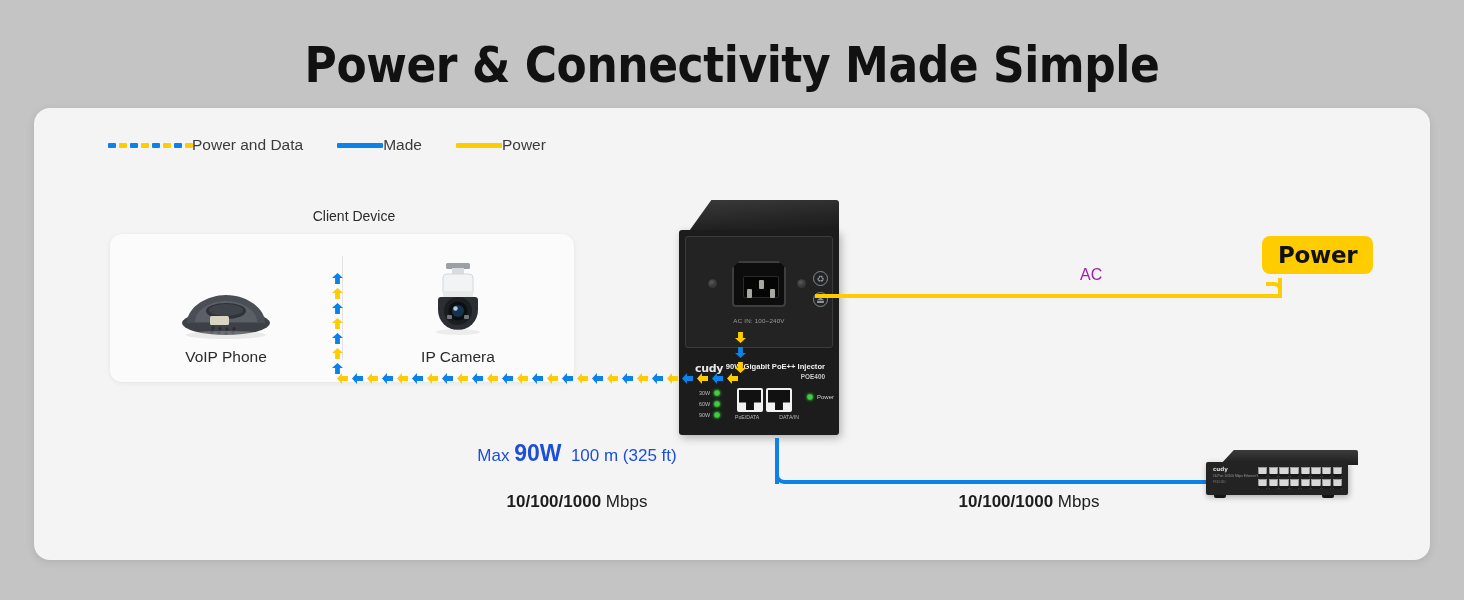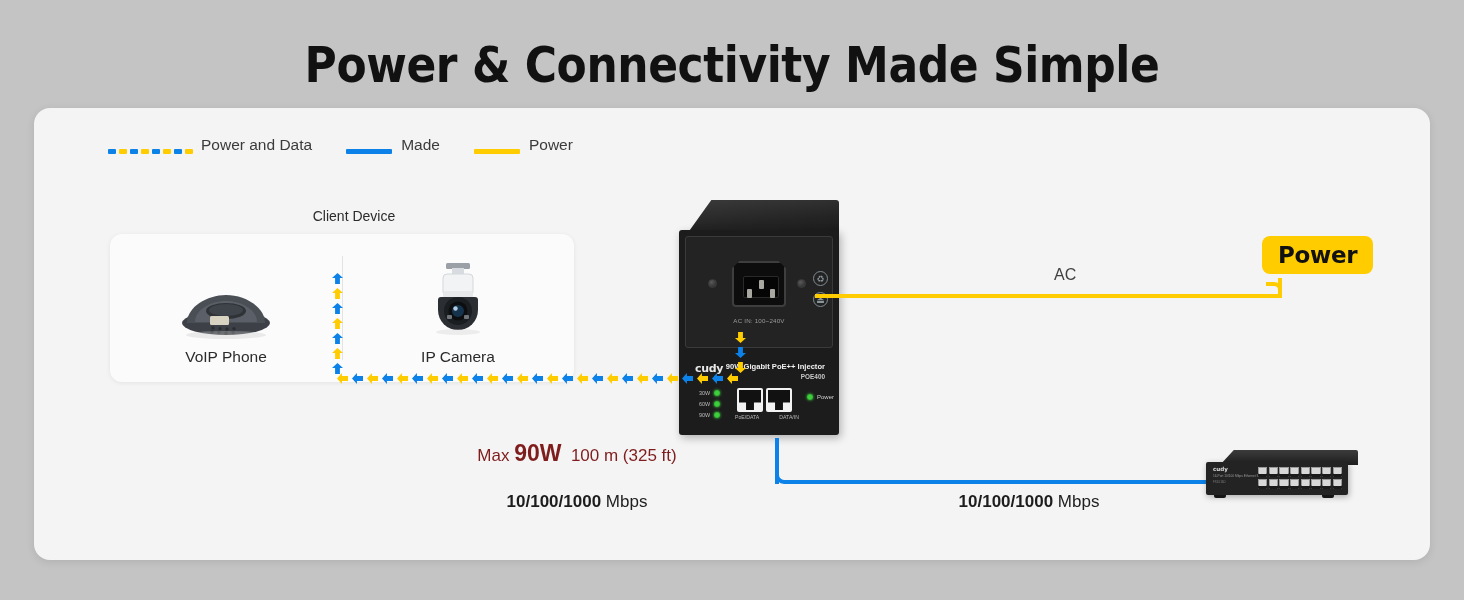--- a/index.html
+++ b/index.html
@@ -24,21 +24,21 @@
   
   .card {
     position: absolute; left: 34px; top: 108px;
     width: 1396px; height: 452px;
     background: #f4f4f4; border-radius: 16px;
     box-shadow: 0 2px 8px rgba(0,0,0,0.10);
   }
 
   
   .legend { position: absolute; left: 74px; top: 28px; display: flex; align-items: center; gap: 34px; }
-  .lg-item { display: flex; align-items: flex-end; gap: 9px; }
+  .lg-item { display: flex; align-items: center; }
   .lg-label { font-size: 15.5px; color: #3b3b3b; }
   .sw-mixed { width: 84px; height: 5px; position: relative; }
   .sw-mixed i { position: absolute; top: 0; width: 8px; height: 5px; border-radius: 1px; }
   .sw-solid { width: 46px; height: 5px; border-radius: 1px; }
 
   
   .client-title {
     position: absolute; left: 110px; top: 100px; width: 420px;
     text-align: center; font-size: 14px; color: #2b2b2b;
   }
@@ -133,42 +133,42 @@
 
   
   .pbadge {
     position: absolute; left: 1228px; top: 128px; background: #ffcc00;
     border-radius: 8px; padding: 6px 16px;
     font-size: 23px; font-weight: 700; color: #111;
     font-family: "DejaVu Sans", sans-serif; letter-spacing: -0.3px;
   }
 
   
-  .ac-label { position: absolute; left: 1020px; top: 158px; font-size: 16px; color: #404040; }
+  .ac-label { position: absolute; left: 1046px; top: 158px; font-size: 16px; color: #a21caf; }
   .yline-h { position: absolute; left: 781px; top: 186px; width: 467px; height: 4px; background: #ffcc00; }
   .yline-v { position: absolute; left: 1244px; top: 170px; width: 4px; height: 20px; background: #ffcc00; }
   .ycorner { position: absolute; left: 1232px; top: 174px; width: 16px; height: 16px;
     border-top: 4px solid #ffcc00; border-right: 4px solid #ffcc00; border-radius: 0 8px 0 0; }
 
   .bline-v { position: absolute; left: 741px; top: 330px; width: 4px; height: 46px; background: #0c82e8; }
   .bcorner { position: absolute; left: 741px; top: 358px; width: 18px; height: 18px;
     border-bottom: 4px solid #0c82e8; border-left: 4px solid #0c82e8; border-radius: 0 0 0 9px; }
   .bline-h { position: absolute; left: 757px; top: 372px; width: 460px; height: 4px; background: #0c82e8; }
 
   .dash { position: absolute; }
   .dash i { position: absolute; }
 
   
   .cap { position: absolute; text-align: center; color: #1d1d1d; }
   .cap .l1 { font-size: 17px; }
   .cap .l2 { font-size: 17px; margin-top: 2px; }
   .cap b { font-weight: 700; }
 
   .measure { position: absolute; left: 398px; top: 332px; width: 290px; text-align: center;
-    color: #7f1d1d; font-size: 17px; white-space: nowrap; }
+    color: #1d4ed8; font-size: 17px; white-space: nowrap; }
   .measure .big { font-size: 23px; font-weight: 700; }
 </style>
 </head>
 <body>
 
 <div class="stage">
 
   <div class="title">Power &amp; Connectivity Made Simple</div>
 
   <div class="card">

